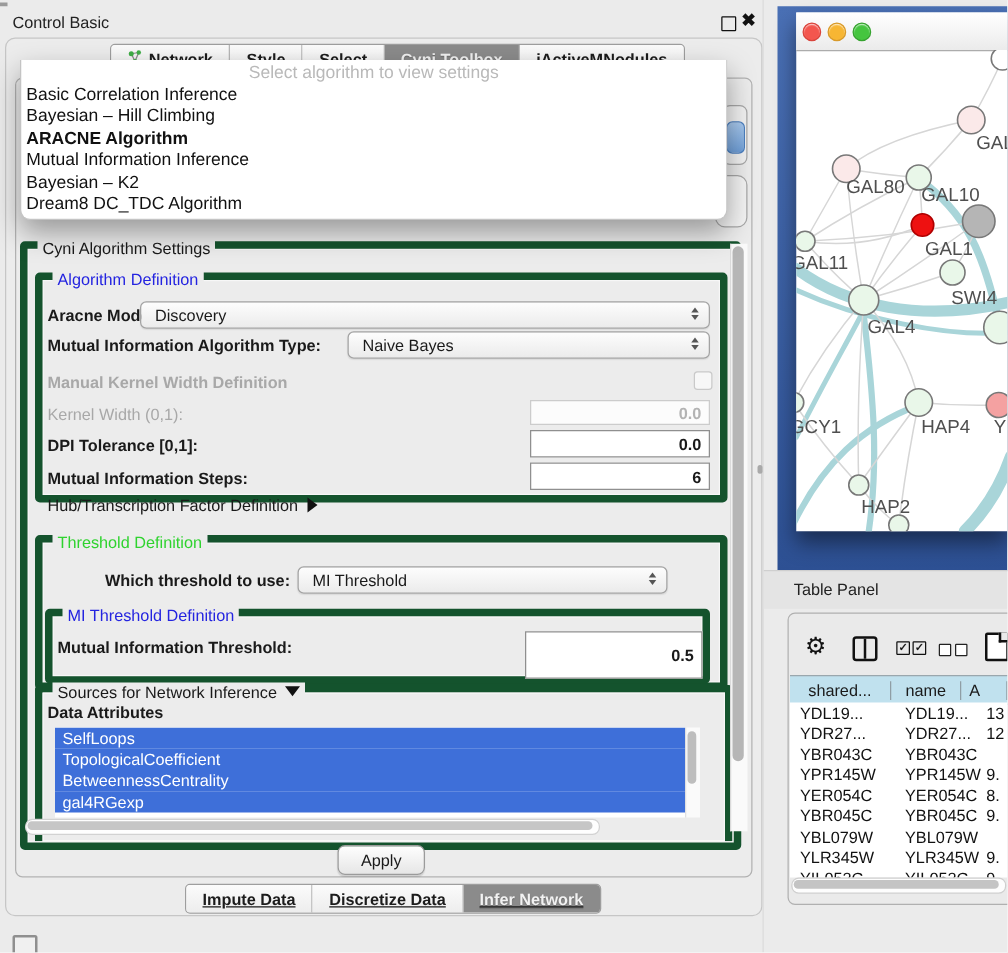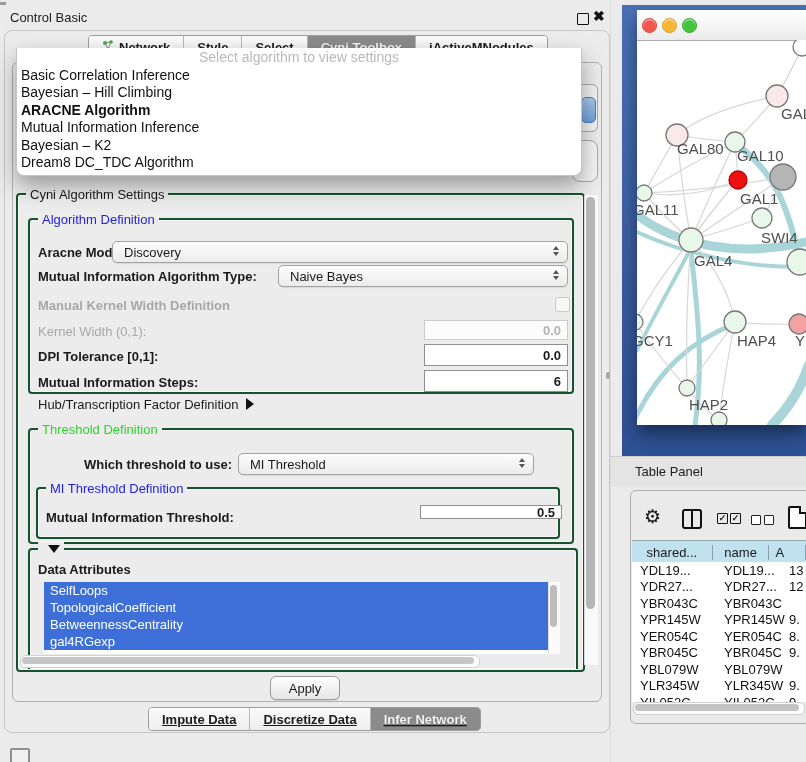--- a/index.html
+++ b/index.html
@@ -34,21 +34,21 @@
   .frag2{left:572px;top:140px;width:24px;height:40px;border:1px solid #a8a8a8;border-radius:8px;background:#f4f4f4;z-index:5;}
 
   
   .popup{left:16px;top:48px;width:564px;height:127px;background:#ffffff;border:1px solid #c4c4c4;border-top:none;
          border-radius:0 0 8px 8px;box-shadow:0 10px 22px rgba(0,0,0,.35);z-index:50;}
   .popup .prompt{height:19px;line-height:19px;text-align:center;color:#b9b9b9;font-size:14px;}
   .menu-item{height:17.4px;line-height:17.4px;padding-left:4px;font-size:14px;color:#111;white-space:nowrap;}
   .menu-item.bold{font-weight:bold;}
 
   
-  .group{position:absolute;border:2px solid #14532d;border-radius:4px;box-shadow:inset 0 0 0 1px rgba(255,255,255,.6);}
+  .group{position:absolute;border:6px solid #14532d;border-radius:4px;box-shadow:inset 0 0 0 1px rgba(255,255,255,.6);}
   .gtitle{position:absolute;top:-8px;left:8px;background:#ececec;padding:0 4px;font-size:13px;white-space:nowrap;}
   .blue{color:#2424e0;}
   .green{color:#2fd32f;}
 
   .lbl{position:absolute;font-size:13px;white-space:nowrap;}
   .b{font-weight:bold;}
   .dim{color:#a8a8a8;}
 
   
   .combo{position:absolute;height:22px;border:1px solid #a3a3a3;border-radius:5px;background:linear-gradient(#fdfdfd,#ebebeb);
@@ -235,26 +235,26 @@
     <span class="arrows">
         <i class="up"></i>
         <i class="dn"></i>
       </span>
   </div>
 
   <div class="group" style="left:36px;top:487px;width:520px;height:48px;">
     <span class="gtitle blue">MI Threshold Definition</span>
   </div>
   <span class="lbl b" style="left:46px;top:510px;">Mutual Information Threshold:</span>
-  <div class="field" style="left:420px;top:505px;width:142px;height:14px;">
+  <div class="field" style="left:420px;top:505px;width:142px;height:38px;">
     <span>0.5</span>
   </div>
 
   <div class="group" style="left:28px;top:548px;width:546px;height:119px;border-bottom:none;border-radius:4px 4px 0 0;">
-    <span class="gtitle"><span class="tri-down"></span></span>
+    <span class="gtitle"><span>Sources for Network Inference</span><span class="tri-down"></span></span>
   </div>
   <span class="lbl b" style="left:38px;top:562px;">Data Attributes</span>
   <div class="abs attr-list" id="attr-list">
       <div class="attr-item">SelfLoops</div>
       <div class="attr-item">TopologicalCoefficient</div>
       <div class="attr-item">BetweennessCentrality</div>
       <div class="attr-item">gal4RGexp</div>
     </div>
   <div class="abs list-scroll"></div>
   <div class="abs list-thumb"></div>

